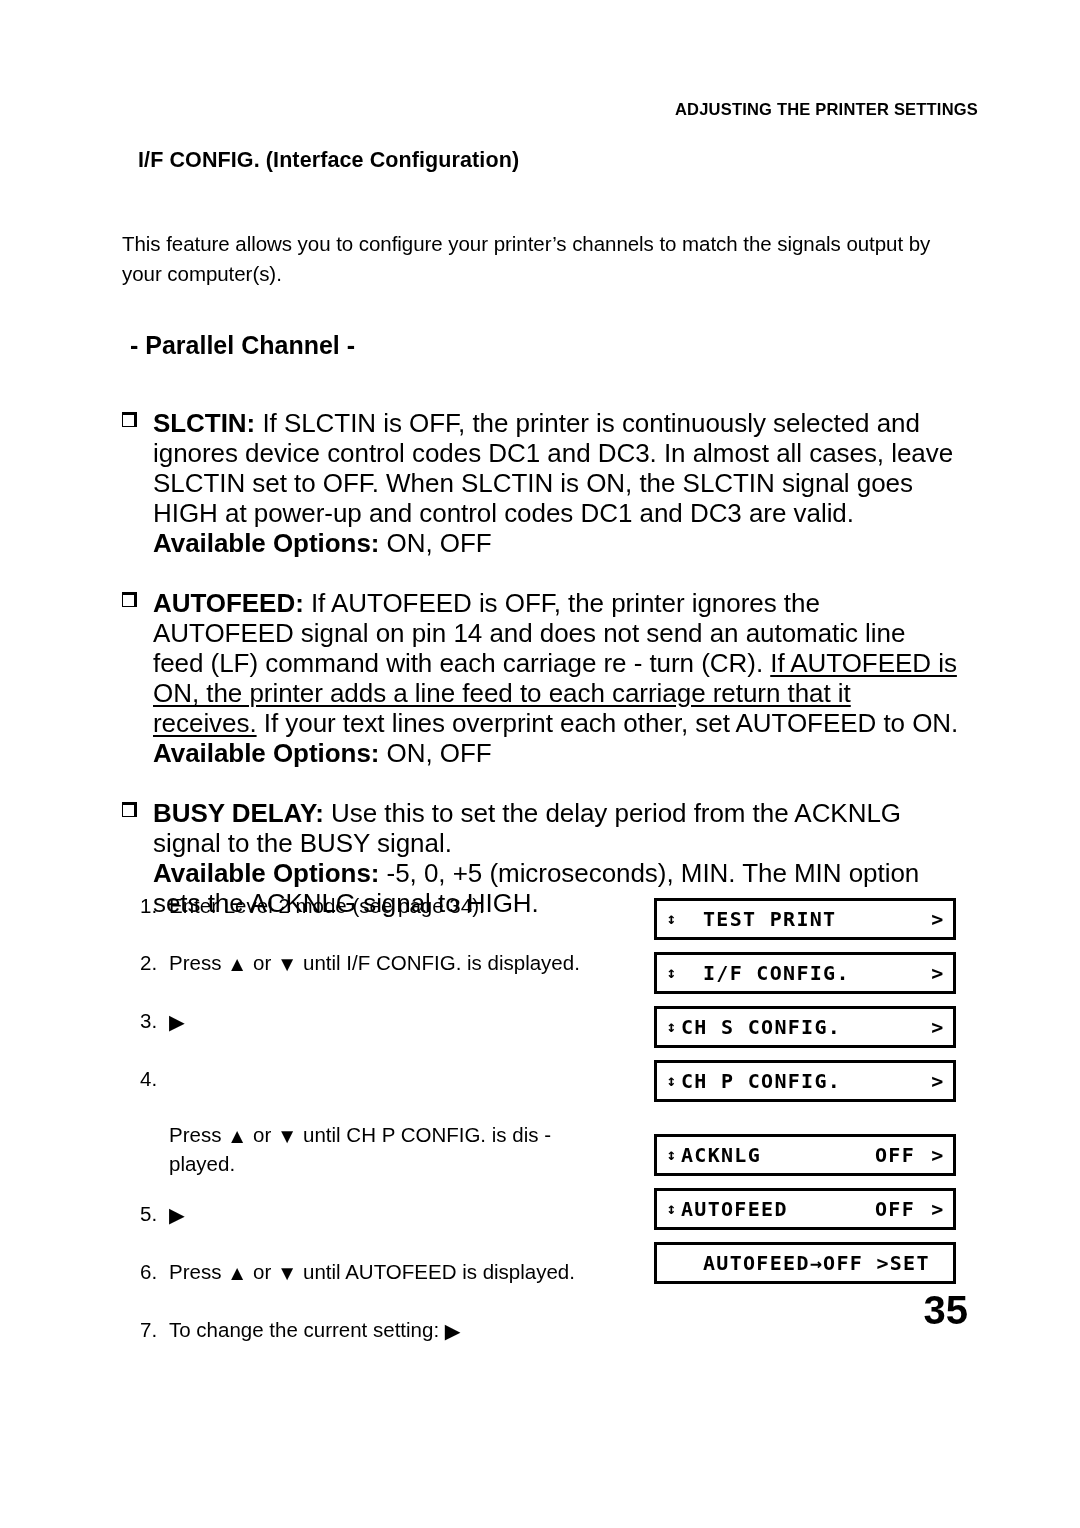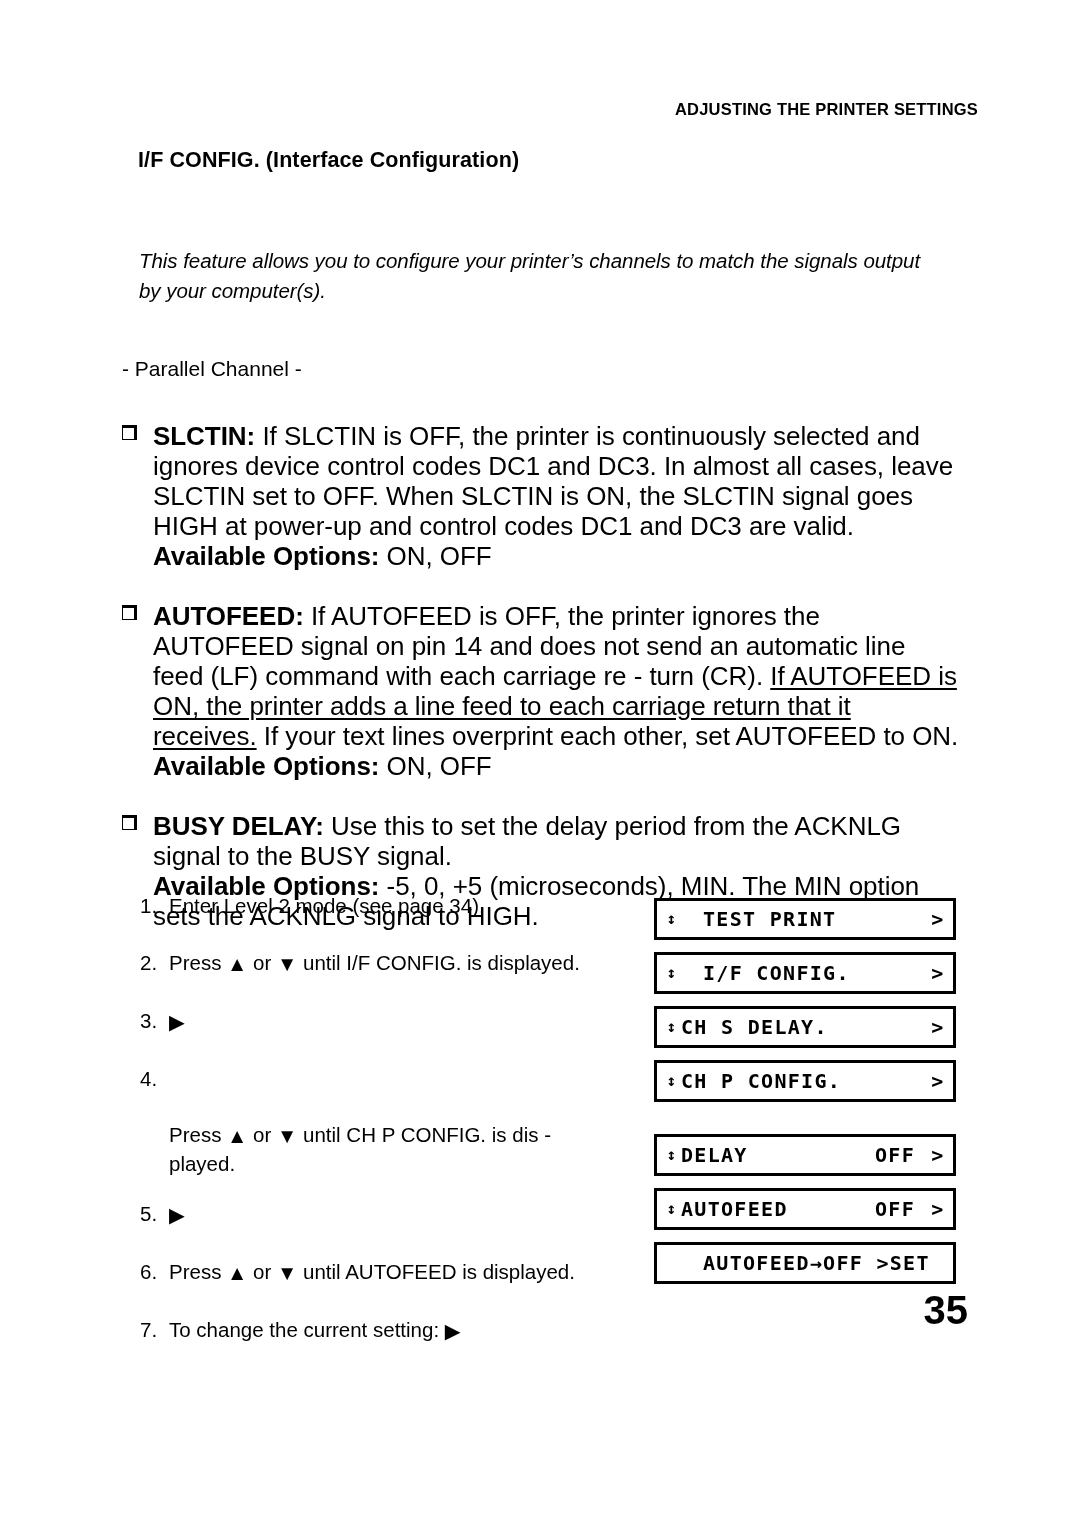--- a/index.html
+++ b/index.html
@@ -47,34 +47,33 @@
     font-size: 21.5px;
     font-weight: bold;
     margin: 16px;
     padding: 0;
     letter-spacing: 0.1px;
   }
 
   p.body {
     font-size: 20.5px;
     line-height: 30px;
-    margin: 17px;
+    margin: 0;
     padding: 0;
     letter-spacing: -0.05px;
-    font-style: italic;
   }
   .gap-18 { height: 18px; }
   .gap-30 { height: 30px; }
   .gap-34 { height: 34px; }
   .gap-40 { height: 40px; }
 
   h2.sub-title {
-    font-size: 21px;
-    font-weight: normal;
-    margin: 0;
+    font-size: 25px;
+    font-weight: bold;
+    margin: 8px;
     padding: 0;
   }
 
   
   .bullet-item {
     position: relative;
     padding-left: 31px;
     font-size: 26px;
     line-height: 30px;
     letter-spacing: -0.05px;
@@ -284,39 +283,39 @@
       <span class="ud">↕</span>
       <span class="label">I/F CONFIG.</span>
       <span class="value"></span>
       <span class="chev">&gt;</span>
     </div>
 
     <div class="lcd-gap-s"></div>
 
     <div class="lcd">
       <span class="ud">↕</span>
-      <span class="label">CH S DELAY.</span>
+      <span class="label">CH S CONFIG.</span>
       <span class="value"></span>
       <span class="chev">&gt;</span>
     </div>
 
     <div class="lcd-gap-s"></div>
 
     <div class="lcd">
       <span class="ud">↕</span>
       <span class="label">CH P CONFIG.</span>
       <span class="value"></span>
       <span class="chev">&gt;</span>
     </div>
 
     <div class="lcd-gap-l"></div>
 
     <div class="lcd">
       <span class="ud">↕</span>
-      <span class="label">DELAY</span>
+      <span class="label">ACKNLG</span>
       <span class="value">OFF</span>
       <span class="chev">&gt;</span>
     </div>
 
     <div class="lcd-gap-s"></div>
 
     <div class="lcd">
       <span class="ud">↕</span>
       <span class="label">AUTOFEED</span>
       <span class="value">OFF</span>

